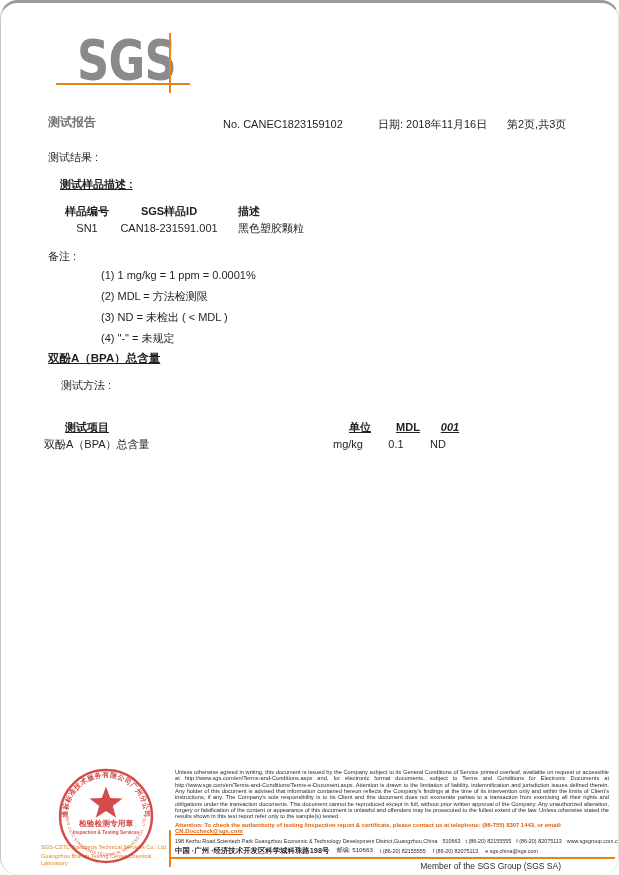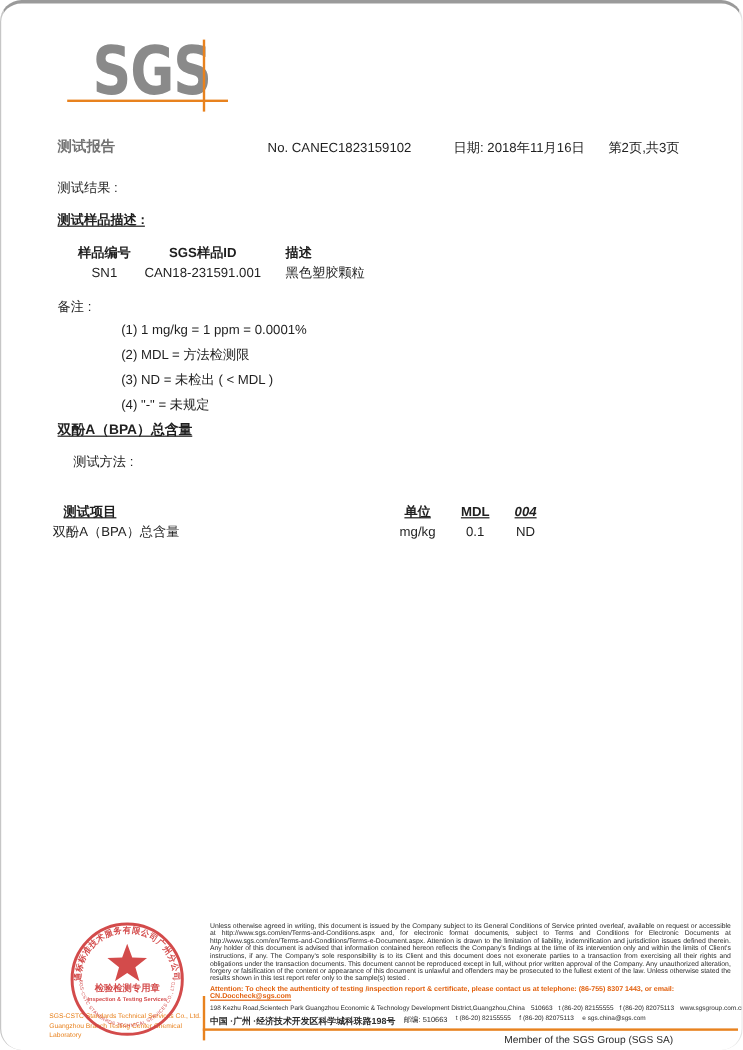--- a/index.html
+++ b/index.html
@@ -23,21 +23,21 @@
   .logo-vline { left:168px; top:30px; width:2px; height:60px; background:#e8821e; }
 
   
   .doc-title { left:47px; top:111px; font-size:12px; font-weight:bold; color:#737373; }
   .fs11 { font-size:11px; line-height:14px; color:#1f1f1f; }
   .hdr-no   { left:222px; top:114px; }
   .hdr-date { left:377px; top:114px; }
   .hdr-page { left:506px; top:114px; }
 
   .bold { font-weight:bold; }
-  .ul { text-decoration:underline; }
+  .ul { text-decoration:underline;margin-left:12px; }
   .it { font-style:italic; }
 
   .lbl-result { left:47px; top:147px; }
   .lbl-sample { left:47px; top:174px; }
 
   
   .st-h { top:201px; font-weight:bold; }
   .st-r { top:218px; }
   .st-c1 { left:55px;  width:62px; text-align:center; }
   .st-c2 { left:118px; width:100px; text-align:center; }
@@ -65,21 +65,21 @@
   .stamp { left:56px; top:764px; width:98px; height:98px; z-index:2; opacity:0.92; }
   .company-line { left:40px; width:134px; color:#e8821e; font-size:5.6px; line-height:6.5px; z-index:1; }
   .company-line.l1 { top:841px; }
   .company-line.l2 { top:850px; }
 
   .foot-col { left:174px; top:766px; width:434px; }
   .disclaimer { font-size:5.7px; line-height:6.35px; color:#2b2b2b; text-align:justify; }
   .attention { margin-top:2px; font-size:5.9px; line-height:6.6px; color:#e2600d; font-weight:bold; text-align:left; }
   .attention .mail { text-decoration:underline; }
   .addr1 { margin-top:3px; display:flex; gap:5px; align-items:baseline; font-size:5.4px; color:#2b2b2b; white-space:nowrap; }
-  .addr2 { margin-top:2px; display:flex; gap:7px; align-items:flex-start; font-size:5.4px; color:#2b2b2b; white-space:nowrap; }
+  .addr2 { margin-top:2px; display:flex; gap:7px; align-items:center; font-size:5.4px; color:#2b2b2b; white-space:nowrap; }
   .addr2 .cn { font-size:7.4px; font-weight:bold; }
   .addr2 .pc { font-size:6.2px; }
   .foot-hline { left:168px; top:854px; width:446px; height:2px; background:#e8821e; }
   .foot-vline { left:168px; top:827px; width:2px; height:37px; background:#e8821e; }
   .member { right:57px; top:858px; font-size:8.5px; color:#2b2b2b; }
 </style>
 </head>
 <body>
 
 <div class="page">
@@ -108,21 +108,21 @@
   <div class="abs fs11 note n1">(2) MDL = 方法检测限</div>
   <div class="abs fs11 note n2">(3) ND = 未检出 ( &lt; MDL )</div>
   <div class="abs fs11 note n3">(4) "-" = 未规定</div>
 
   <div class="abs bpa-heading">双酚A（BPA）总含量</div>
   <div class="abs fs11 lbl-method">测试方法 :</div>
 
   <div class="abs fs11 rt-h rt-c1h ul">测试项目</div>
   <div class="abs fs11 rt-h rt-c2 ul">单位</div>
   <div class="abs fs11 rt-h rt-c3 ul">MDL</div>
-  <div class="abs fs11 rt-h rt-c4 ul it">004</div>
+  <div class="abs fs11 rt-h rt-c4 ul it">001</div>
   <div class="abs fs11 rt-r rt-c1">双酚A（BPA）总含量</div>
   <div class="abs fs11 rt-r rt-c2">mg/kg</div>
   <div class="abs fs11 rt-r rt-c3">0.1</div>
   <div class="abs fs11 rt-r rt-c4">ND</div>
 
   <svg class="abs stamp" viewBox="0 0 96 96">
     <defs>
       <path id="arcTop" d="M 10,48 A 38,38 0 0 1 86,48"></path>
       <path id="arcBot" d="M 9,48 A 39,39 0 0 0 87,48"></path>
     </defs>

